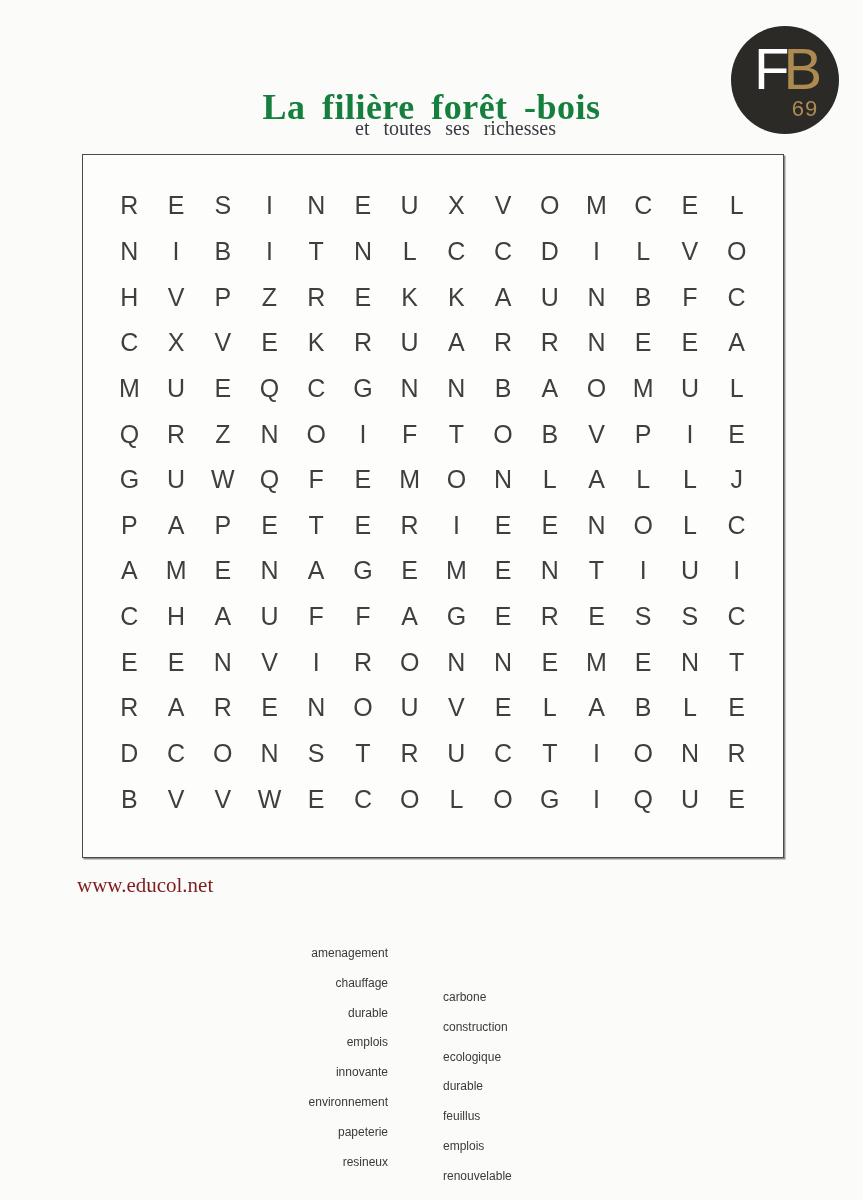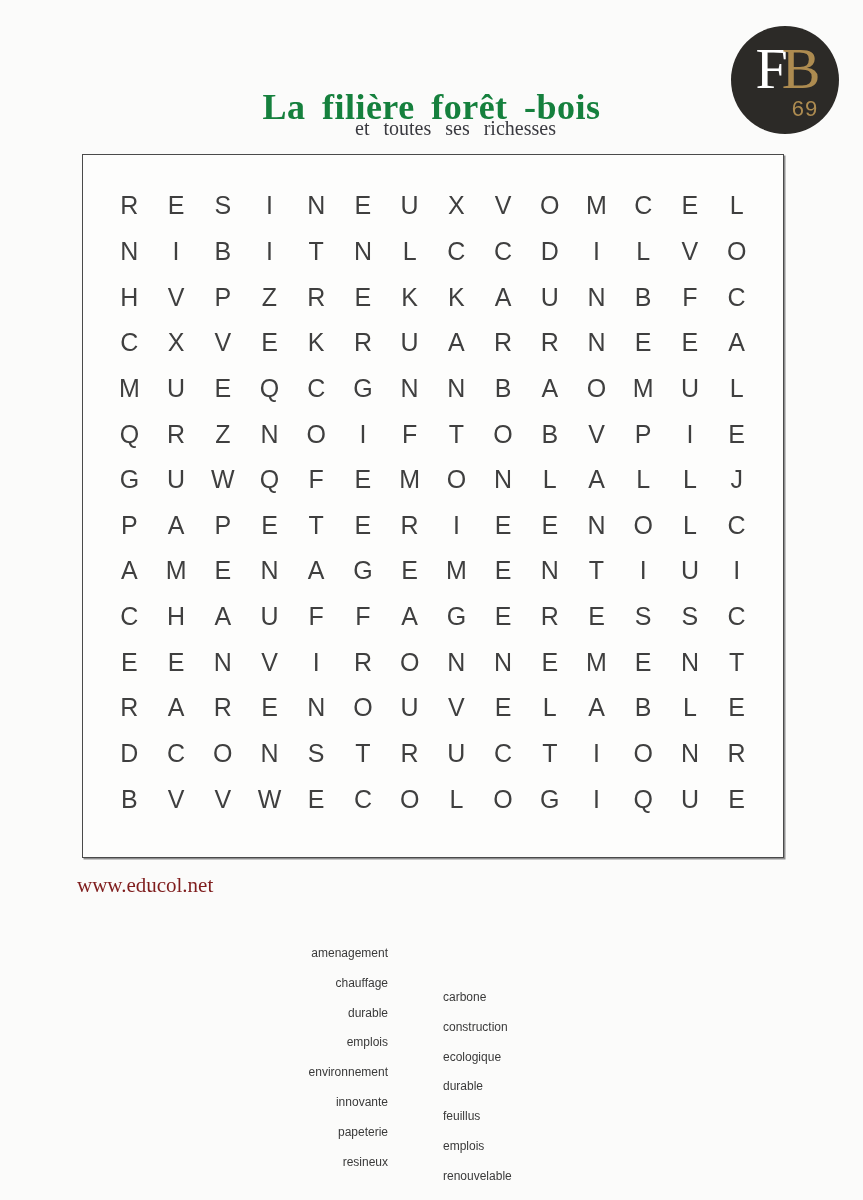--- a/index.html
+++ b/index.html
@@ -17,21 +17,21 @@
     position:absolute;top:117px;left:0;width:863px;text-align:center;
     font-family:"Liberation Serif",serif;font-size:20px;color:#3a3a40;
     word-spacing:9px;
     margin-left:24px;
   }
   .logo{
     position:absolute;left:731px;top:26px;width:108px;height:108px;
     border-radius:50%;background:#2c2a27;
     display:flex;flex-direction:column;align-items:center;justify-content:center;
   }
-  .logo-letters{font-size:58px;line-height:54px;letter-spacing:-6px;font-weight:400;margin-top:2px;font-family:Liberation Serif, serif;}
+  .logo-letters{font-size:58px;line-height:54px;letter-spacing:-6px;font-weight:400;margin-top:2px;}
   .logo-f{color:#ffffff;}
   .logo-b{color:#ad8b50;}
   .logo-num{color:#ad8b50;font-weight:normal;font-size:22px;line-height:25px;letter-spacing:1px;margin-left:40px;}
   .grid-box{
     position:absolute;left:82px;top:154px;width:702px;height:704px;
     box-sizing:border-box;background:#fdfdfc;
     border:1px solid #4a4a4a;box-shadow:1.5px 1.5px 0 #8f8f8f;
     display:grid;grid-template-columns:repeat(14,1fr);grid-template-rows:repeat(14,1fr);
     padding:28px 23px 35px 23px;
   }
@@ -263,22 +263,22 @@
   </div>
 
 <a class="source-link">www.educol.net</a>
 
 <div class="words">
   <div class="words-left">
       <div class="word-item">amenagement</div>
       <div class="word-item">chauffage</div>
       <div class="word-item">durable</div>
       <div class="word-item">emplois</div>
+      <div class="word-item">innovante</div>
       <div class="word-item">environnement</div>
-      <div class="word-item">innovante</div>
       <div class="word-item">papeterie</div>
       <div class="word-item">resineux</div>
     </div>
   <div class="words-right">
       <div class="word-item">carbone</div>
       <div class="word-item">construction</div>
       <div class="word-item">ecologique</div>
       <div class="word-item">durable</div>
       <div class="word-item">feuillus</div>
       <div class="word-item">emplois</div>

